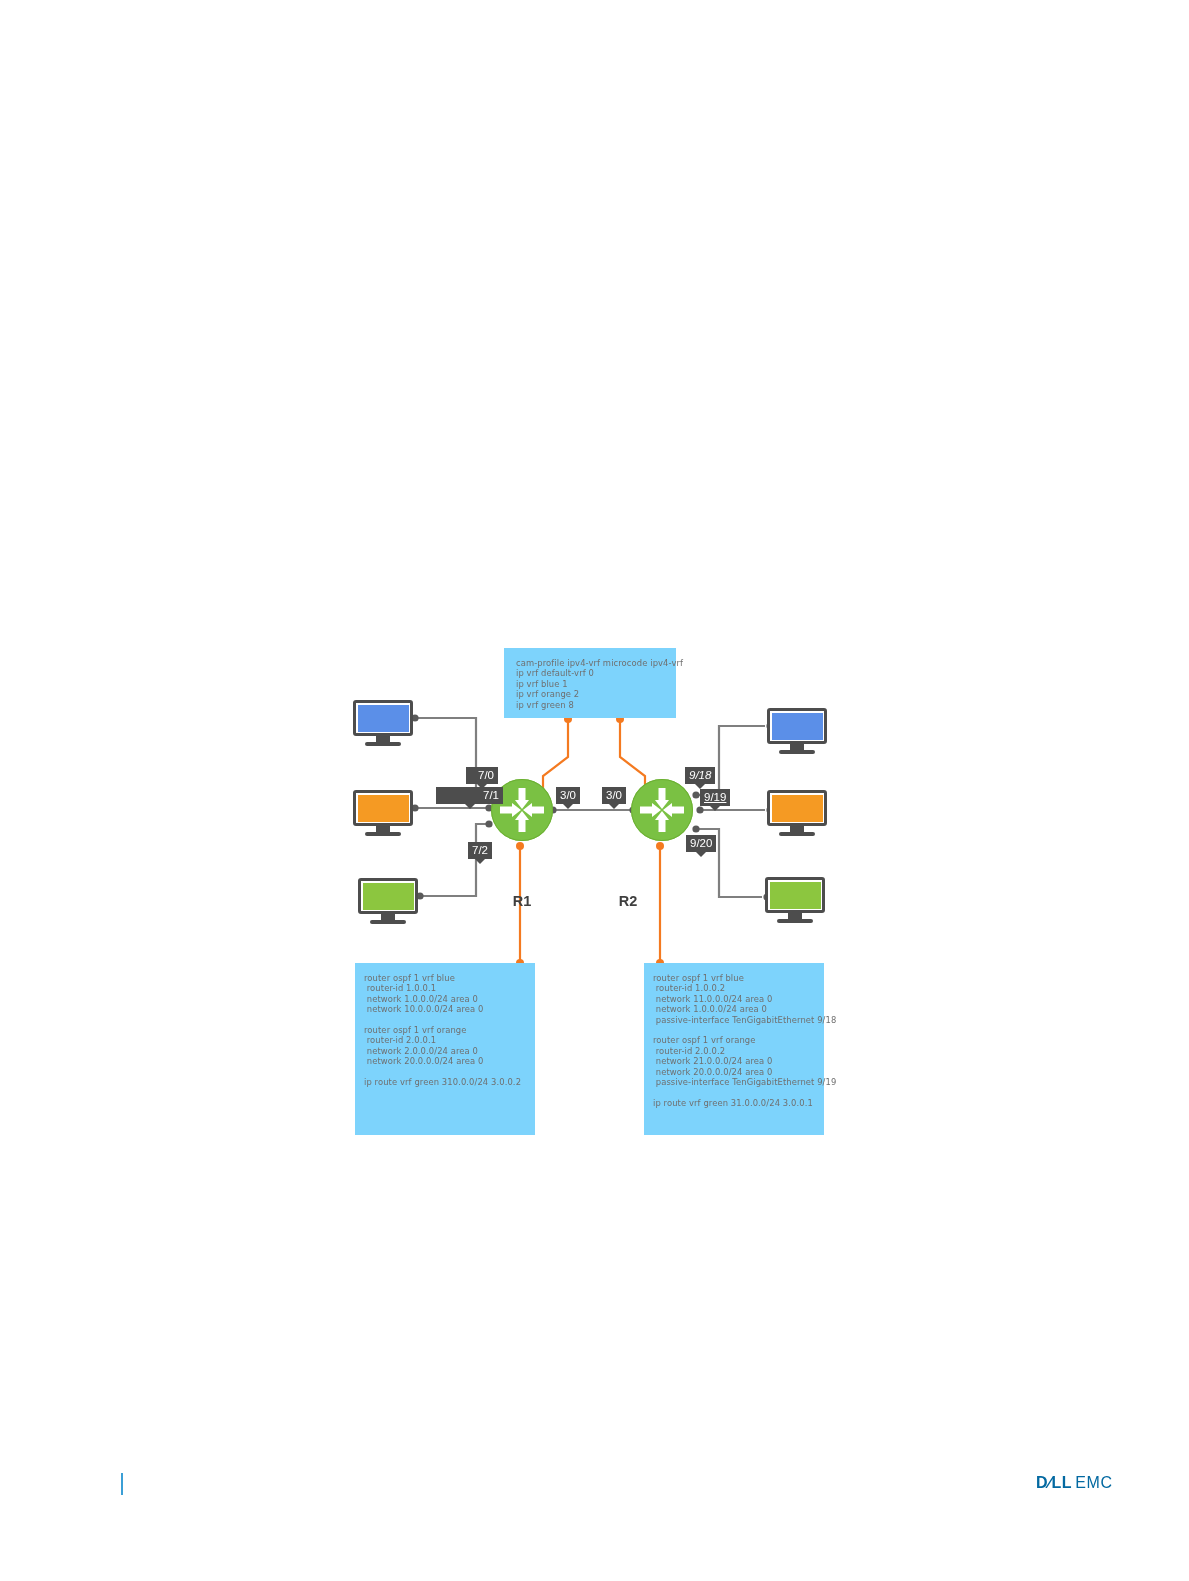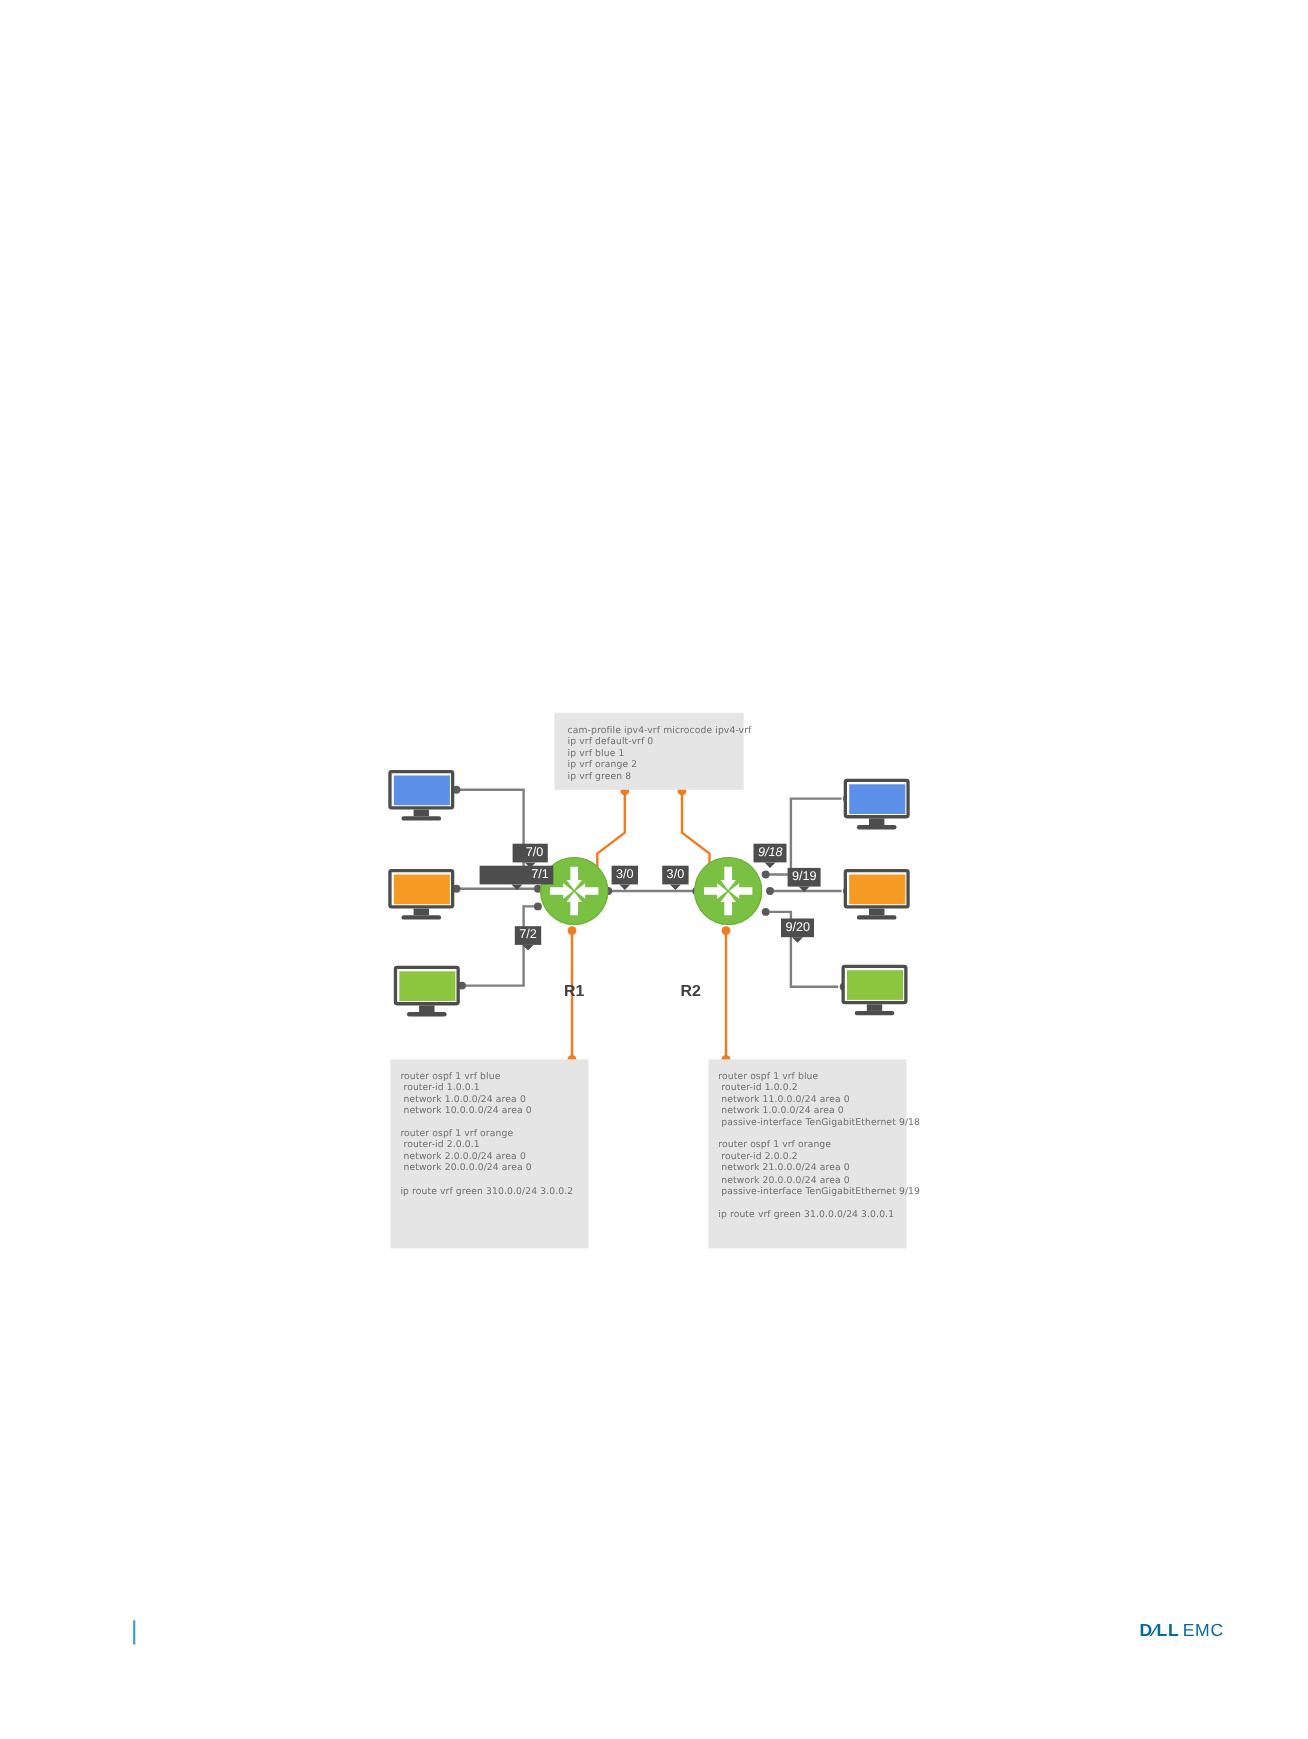--- a/index.html
+++ b/index.html
@@ -16,21 +16,21 @@
   }
   .page {
     position: absolute;
     inset: 0;
     background: #ffffff;
   }
 
   
   .config-box {
     position: absolute;
-    background: #e5e5e5;
+    background: #7dd3fc;
     color: #6f6f6f;
     font-family: "DejaVu Sans", sans-serif;
     font-size: 8.4px;
     line-height: 10.4px;
     letter-spacing: .1px;
     white-space: pre;
     box-sizing: border-box;
   }
   .config-box .cfg-line {
     display: block;
@@ -344,22 +344,22 @@
     </svg>
   </div>
   <div class="router-label" style="left:597px; top:845px;">R2</div>
 
   <div class="port-tag" style="left:466px; top:767px;padding-left:12px;">7/0</div>
   <div class="port-tag" style="left:436px; top:787px;padding-left:47px;">7/1</div>
   <div class="port-tag" style="left:468px; top:842px;">7/2</div>
   <div class="port-tag" style="left:556px; top:787px;">3/0</div>
   <div class="port-tag" style="left:602px; top:787px;">3/0</div>
   <div class="port-tag" style="left:685px; top:767px;font-style:italic;">9/18</div>
-  <div class="port-tag" style="left:716px; top:789px;">9/19</div>
-  <div class="port-tag" style="left:710px; top:835px;">9/20</div>
+  <div class="port-tag" style="left:700px; top:789px;text-decoration:underline;">9/19</div>
+  <div class="port-tag" style="left:686px; top:835px;">9/20</div>
 
   <div class="config-box" id="cfg-top"><span class="cfg-line">cam-profile ipv4-vrf microcode ipv4-vrf</span><span class="cfg-line">ip vrf default-vrf 0</span><span class="cfg-line">ip vrf blue 1</span><span class="cfg-line">ip vrf orange 2</span><span class="cfg-line">ip vrf green 8</span></div>
 
   <div class="config-box" id="cfg-left"><span class="cfg-line">router ospf 1 vrf blue</span><span class="cfg-line"> router-id 1.0.0.1</span><span class="cfg-line"> network 1.0.0.0/24 area 0</span><span class="cfg-line"> network 10.0.0.0/24 area 0</span><span class="cfg-line">&nbsp;</span><span class="cfg-line">router ospf 1 vrf orange</span><span class="cfg-line"> router-id 2.0.0.1</span><span class="cfg-line"> network 2.0.0.0/24 area 0</span><span class="cfg-line"> network 20.0.0.0/24 area 0</span><span class="cfg-line">&nbsp;</span><span class="cfg-line">ip route vrf green 310.0.0/24 3.0.0.2</span></div>
 
   <div class="config-box" id="cfg-right"><span class="cfg-line">router ospf 1 vrf blue</span><span class="cfg-line"> router-id 1.0.0.2</span><span class="cfg-line"> network 11.0.0.0/24 area 0</span><span class="cfg-line"> network 1.0.0.0/24 area 0</span><span class="cfg-line"> passive-interface TenGigabitEthernet 9/18</span><span class="cfg-line">&nbsp;</span><span class="cfg-line">router ospf 1 vrf orange</span><span class="cfg-line"> router-id 2.0.0.2</span><span class="cfg-line"> network 21.0.0.0/24 area 0</span><span class="cfg-line"> network 20.0.0.0/24 area 0</span><span class="cfg-line"> passive-interface TenGigabitEthernet 9/19</span><span class="cfg-line">&nbsp;</span><span class="cfg-line">ip route vrf green 31.0.0.0/24 3.0.0.1</span></div>
 
   <div id="footer-rule"></div>
   <div id="dell-logo">
     <span class="dell">D∕LL</span><span class="emc">EMC</span>

